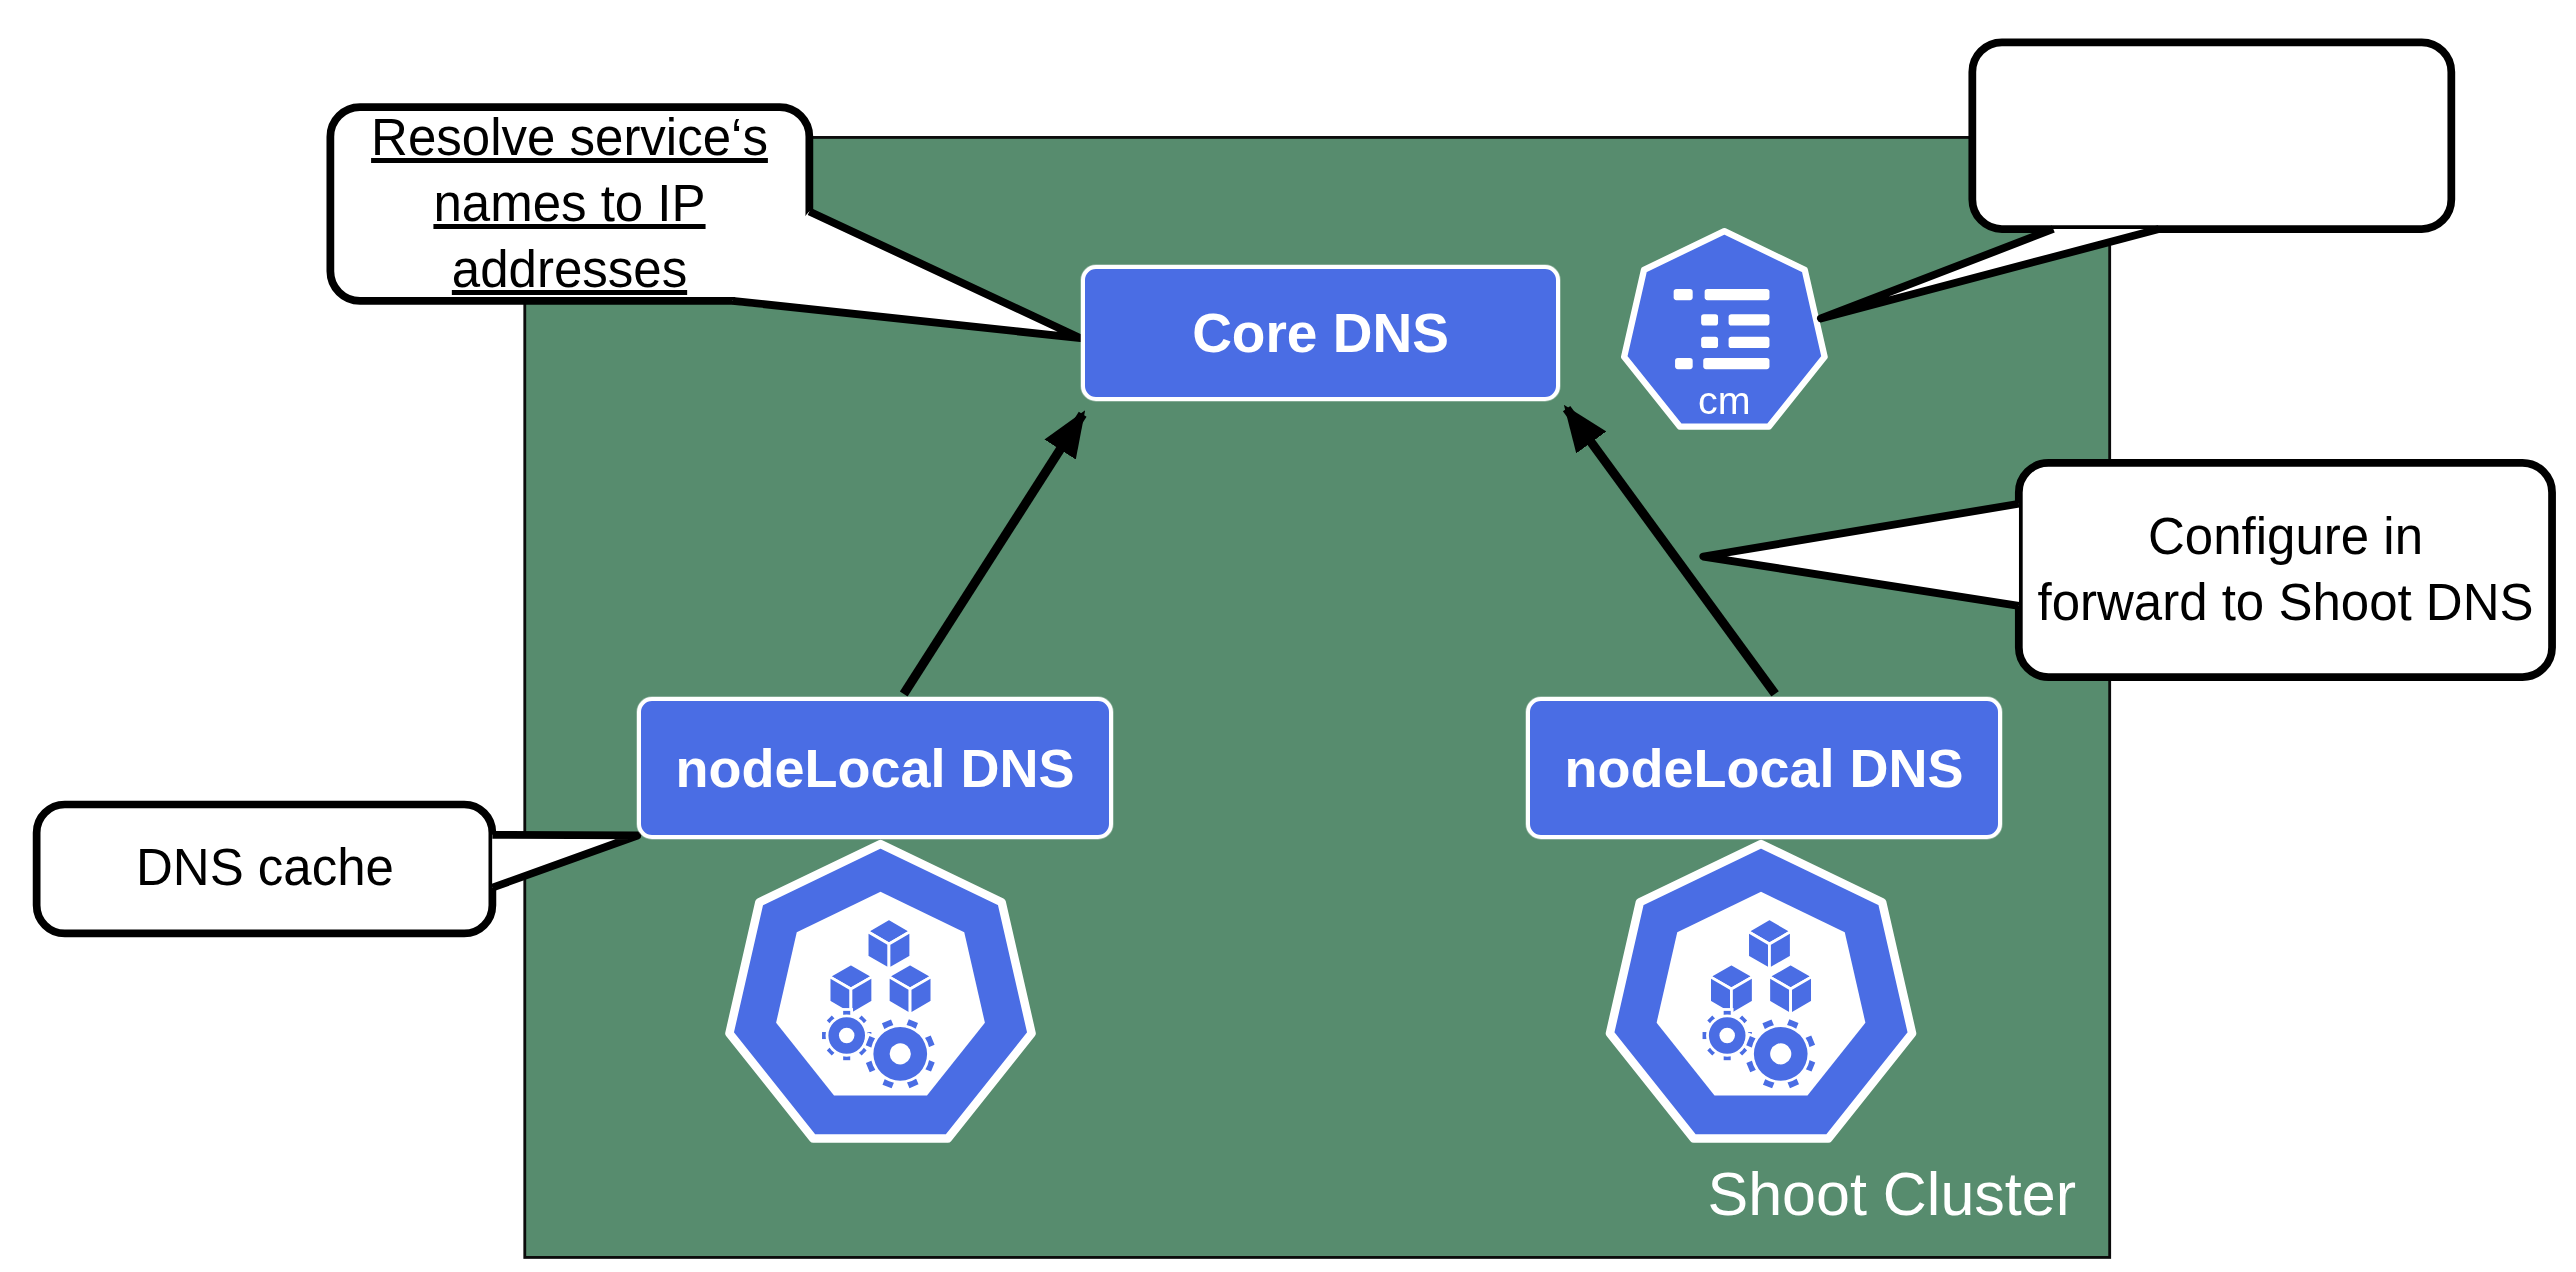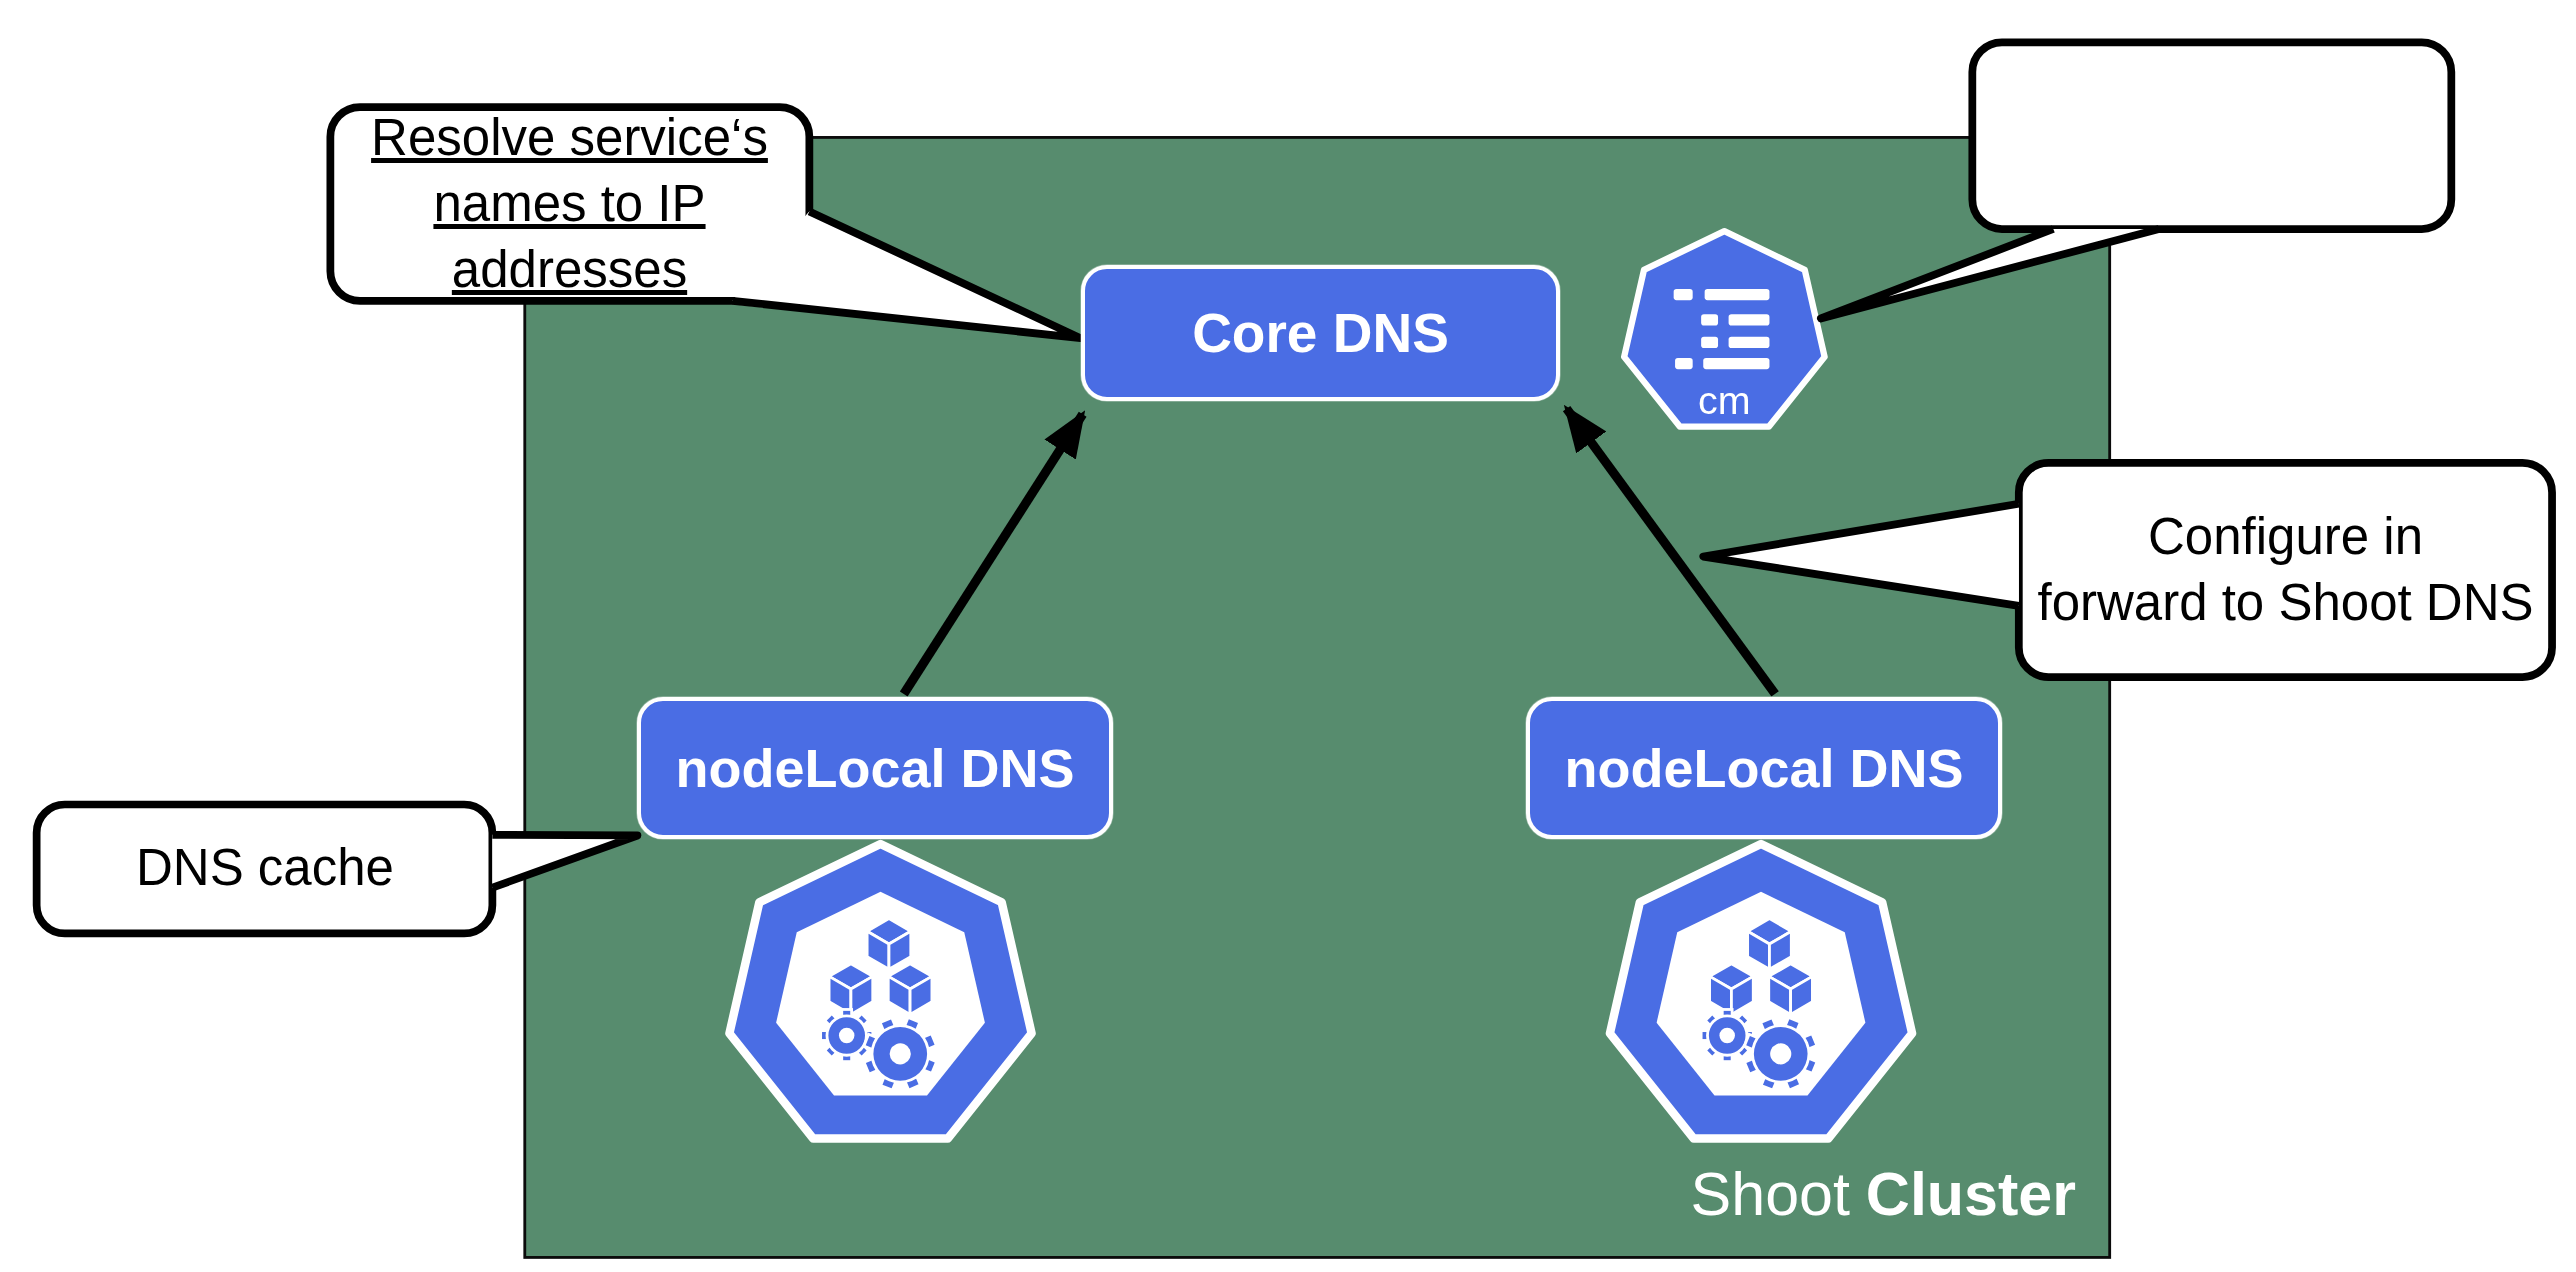--- a/index.html
+++ b/index.html
@@ -29,21 +29,21 @@
   .gear-hole{fill:#ffffff;stroke:none;}
   .cm-hept{fill:var(--blue);stroke:#ffffff;stroke-width:9;stroke-linejoin:round;}
   .cm-line{fill:#ffffff;}
   .cm-label{fill:#ffffff;font-family:"Liberation Sans","DejaVu Sans",sans-serif;font-size:56px;}
 
   .dns-box{
     position:absolute;
     box-sizing:border-box;
     background:var(--blue);
     border:4.2px solid #ffffff;
-    border-radius:26px;
+    border-radius:15px;
     display:flex;align-items:center;justify-content:center;
     color:#ffffff;font-weight:bold;
     box-shadow:0 0 0 0.7px rgba(255,255,255,0.35);
   }
   .dns-box.core{left:1081px;top:265px;width:479px;height:136px;font-size:55px;}
   .dns-box.nl-left{left:637px;top:697px;width:476px;height:142px;font-size:54px;}
   .dns-box.nl-right{left:1526px;top:697px;width:476px;height:142px;font-size:54px;}
 
   .callout-text{
     position:absolute;
@@ -58,21 +58,21 @@
   .callout-text.configure{left:2019px;top:463px;width:533px;height:214px;}
   .callout-text.cache{left:37px;top:804px;width:456px;height:129px;}
 
   .cluster-label{
     position:absolute;
     right:500px;top:1159px;height:70px;
     display:flex;align-items:center;
     color:#ffffff;font-size:61px;
   }
   .cluster-label .bold{font-weight:normal;}
-  .cluster-label .reg{font-weight:bold;margin-left:0.26em;}
+  .cluster-label .reg{font-weight:normal;margin-left:0.26em;}
 </style>
 </head>
 <body>
 
 <div class="stage">
 
   <svg class="layer" viewBox="0 0 3657 1807">
 
     <rect class="fill-green" x="745" y="195" width="2250" height="1590"></rect>
 

